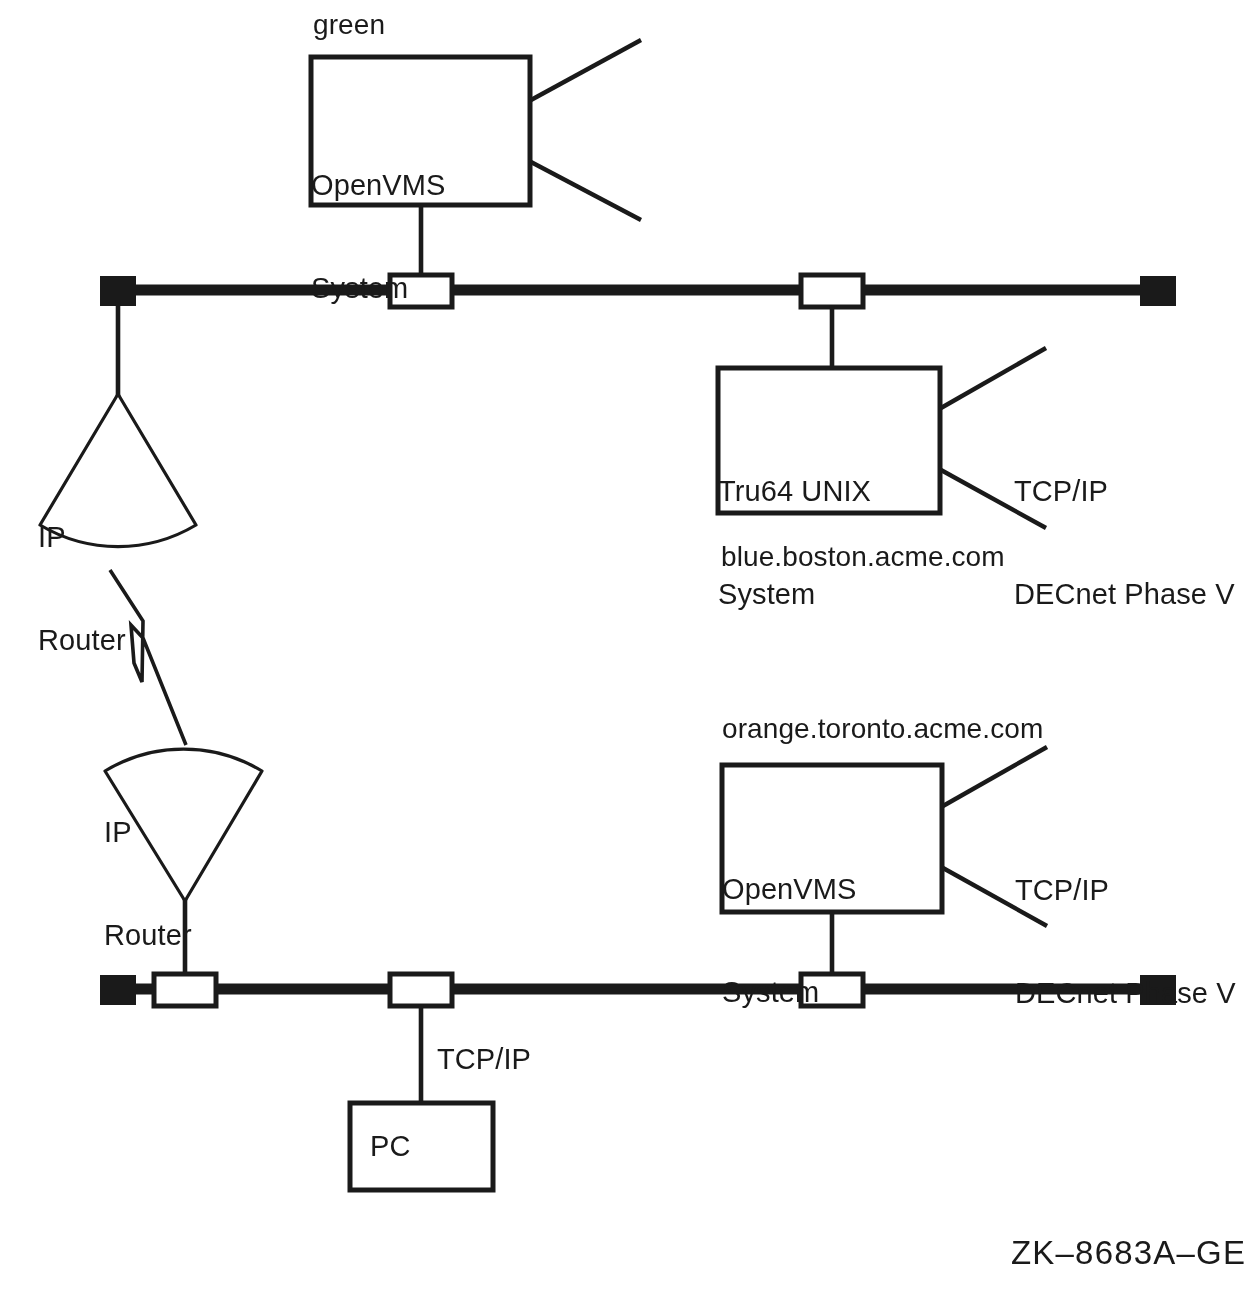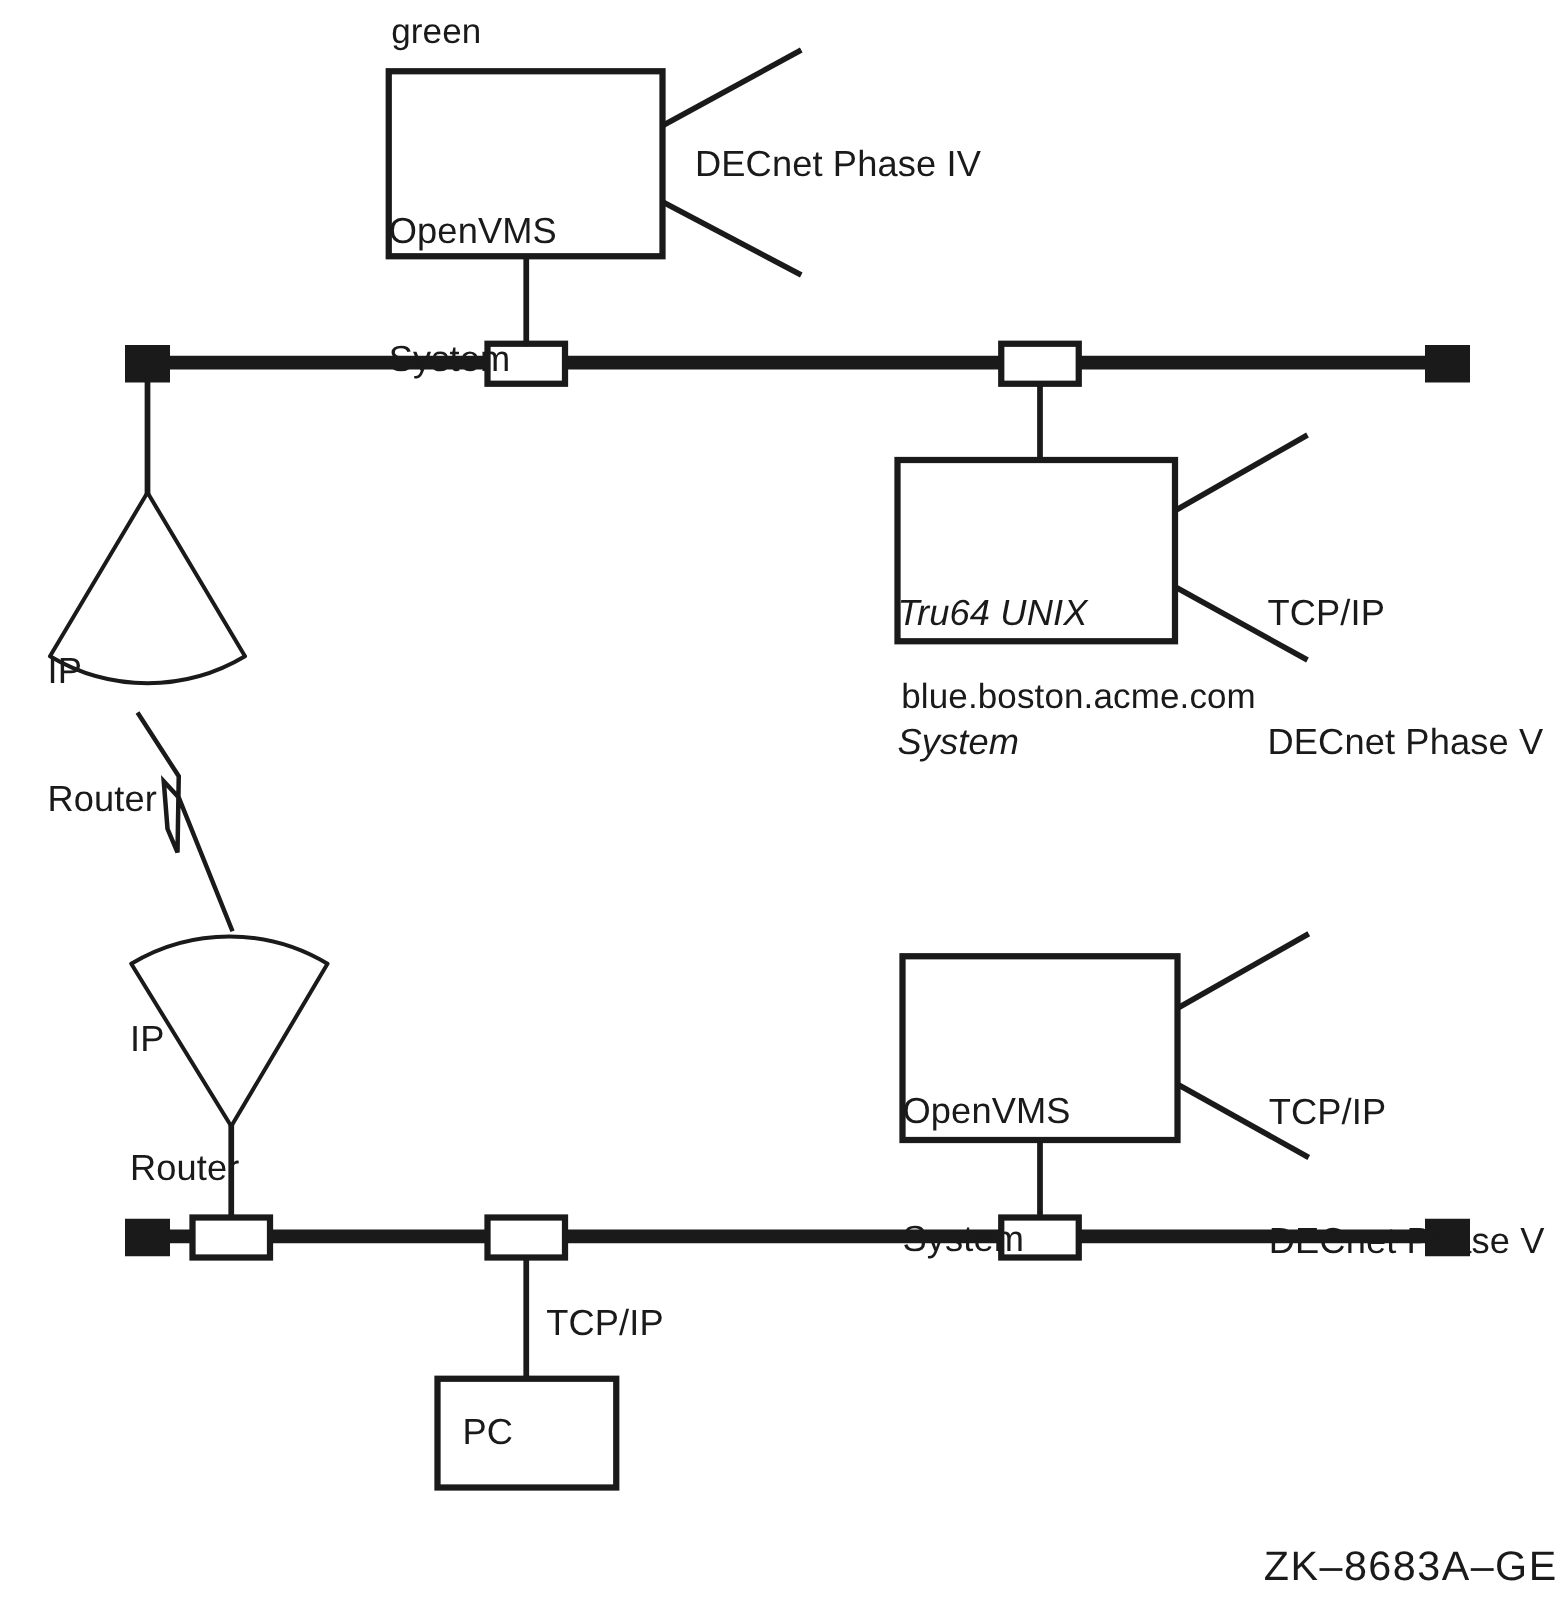--- a/index.html
+++ b/index.html
@@ -160,44 +160,44 @@
 
   </svg>
 
   <div class="txt hostname" style="left:313px; top:8px;">green</div>
 
   <div class="txt node-label" style="left:311px; top:100px; width:219px;">
     <div>OpenVMS</div>
     <div>System</div>
   </div>
 
-  <div class="txt annotation" style="left:556px; top:115px;">DECnet Phase IV</div>
 
   <div class="txt node-label" style="left:38px; top:452px; width:158px;">
     <div>IP</div>
     <div>Router</div>
   </div>
 
-  <div class="txt node-label" style="left:718px; top:406px; width:222px;font-style:italic;">
+  <div class="txt node-label" style="left:718px; top:406px; width:222px;">
     <div>Tru64 UNIX</div>
     <div>System</div>
   </div>
 
   <div class="txt annotation" style="left:1014px; top:406px;">
     <div>TCP/IP</div>
     <div>DECnet Phase V</div>
   </div>
 
   <div class="txt hostname" style="left:721px; top:540px;text-align:right;">blue.boston.acme.com</div>
 
   <div class="txt node-label" style="left:104px; top:747px; width:158px;">
     <div>IP</div>
     <div>Router</div>
   </div>
 
+  <div class="txt hostname" style="left:722px; top:712px;">orange.toronto.acme.com</div>
 
   <div class="txt node-label" style="left:722px; top:804px; width:220px;">
     <div>OpenVMS</div>
     <div>System</div>
   </div>
 
   <div class="txt annotation" style="left:1015px; top:805px;">
     <div>TCP/IP</div>
     <div>DECnet Phase V</div>
   </div>

